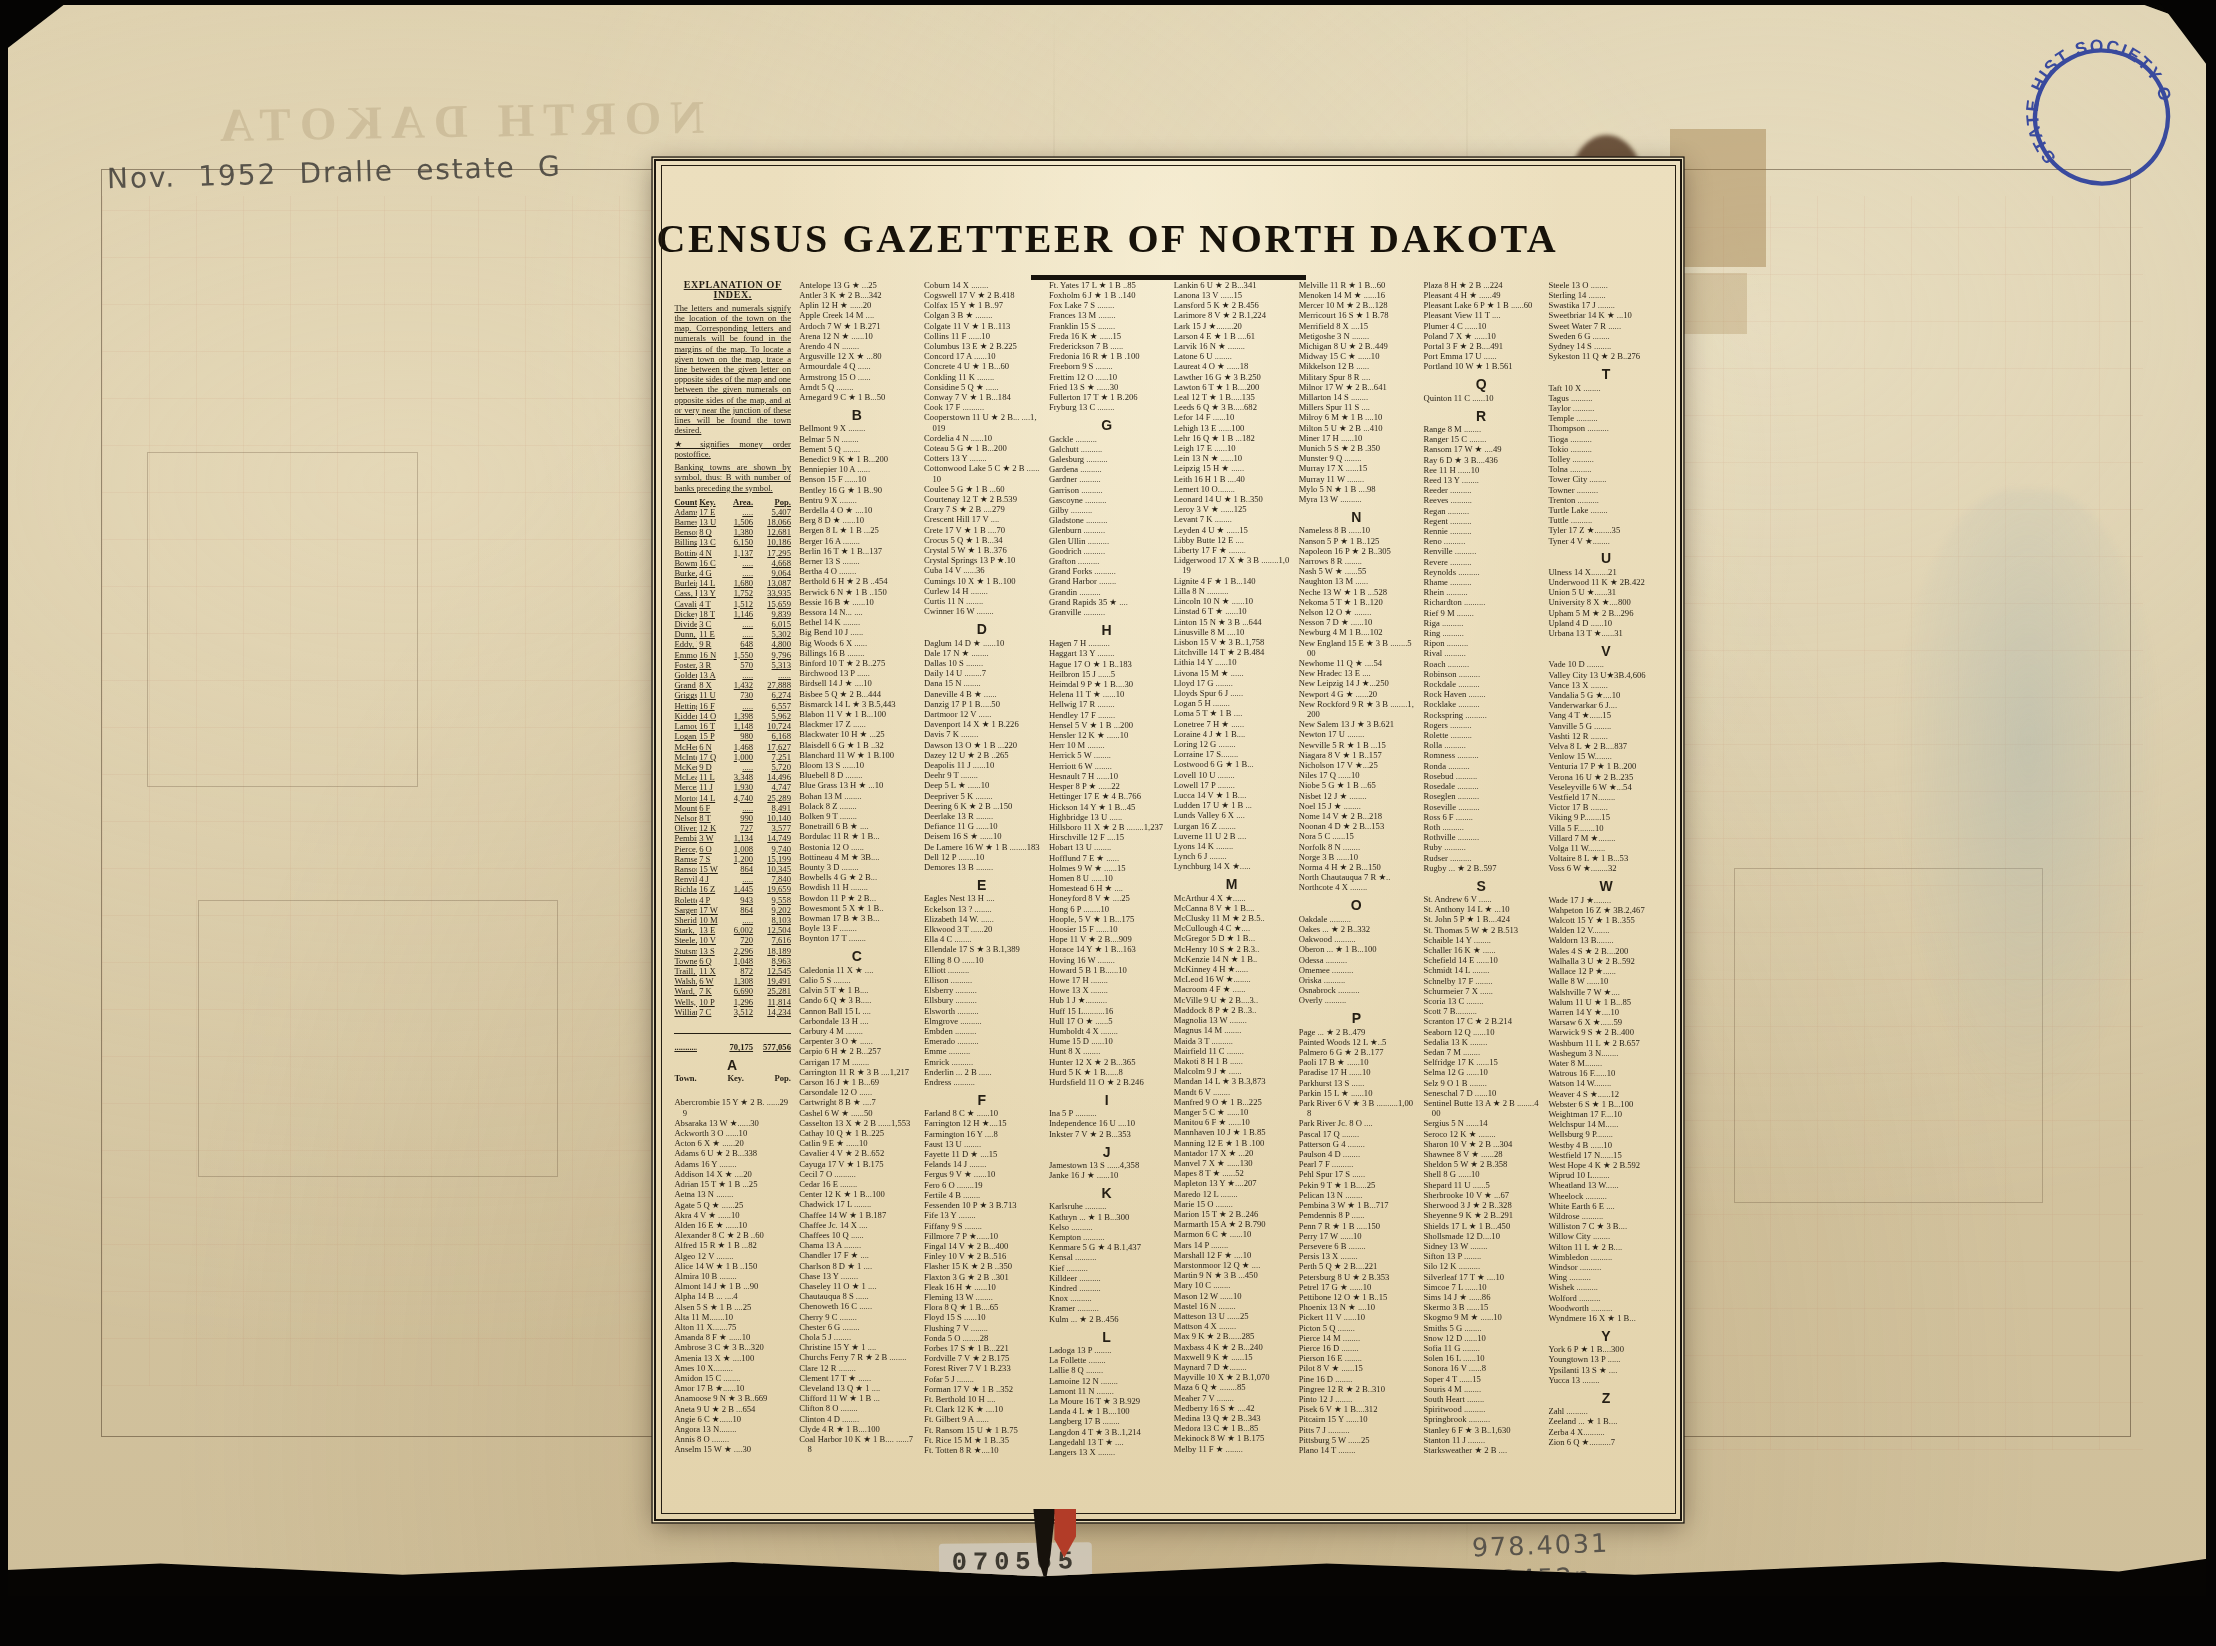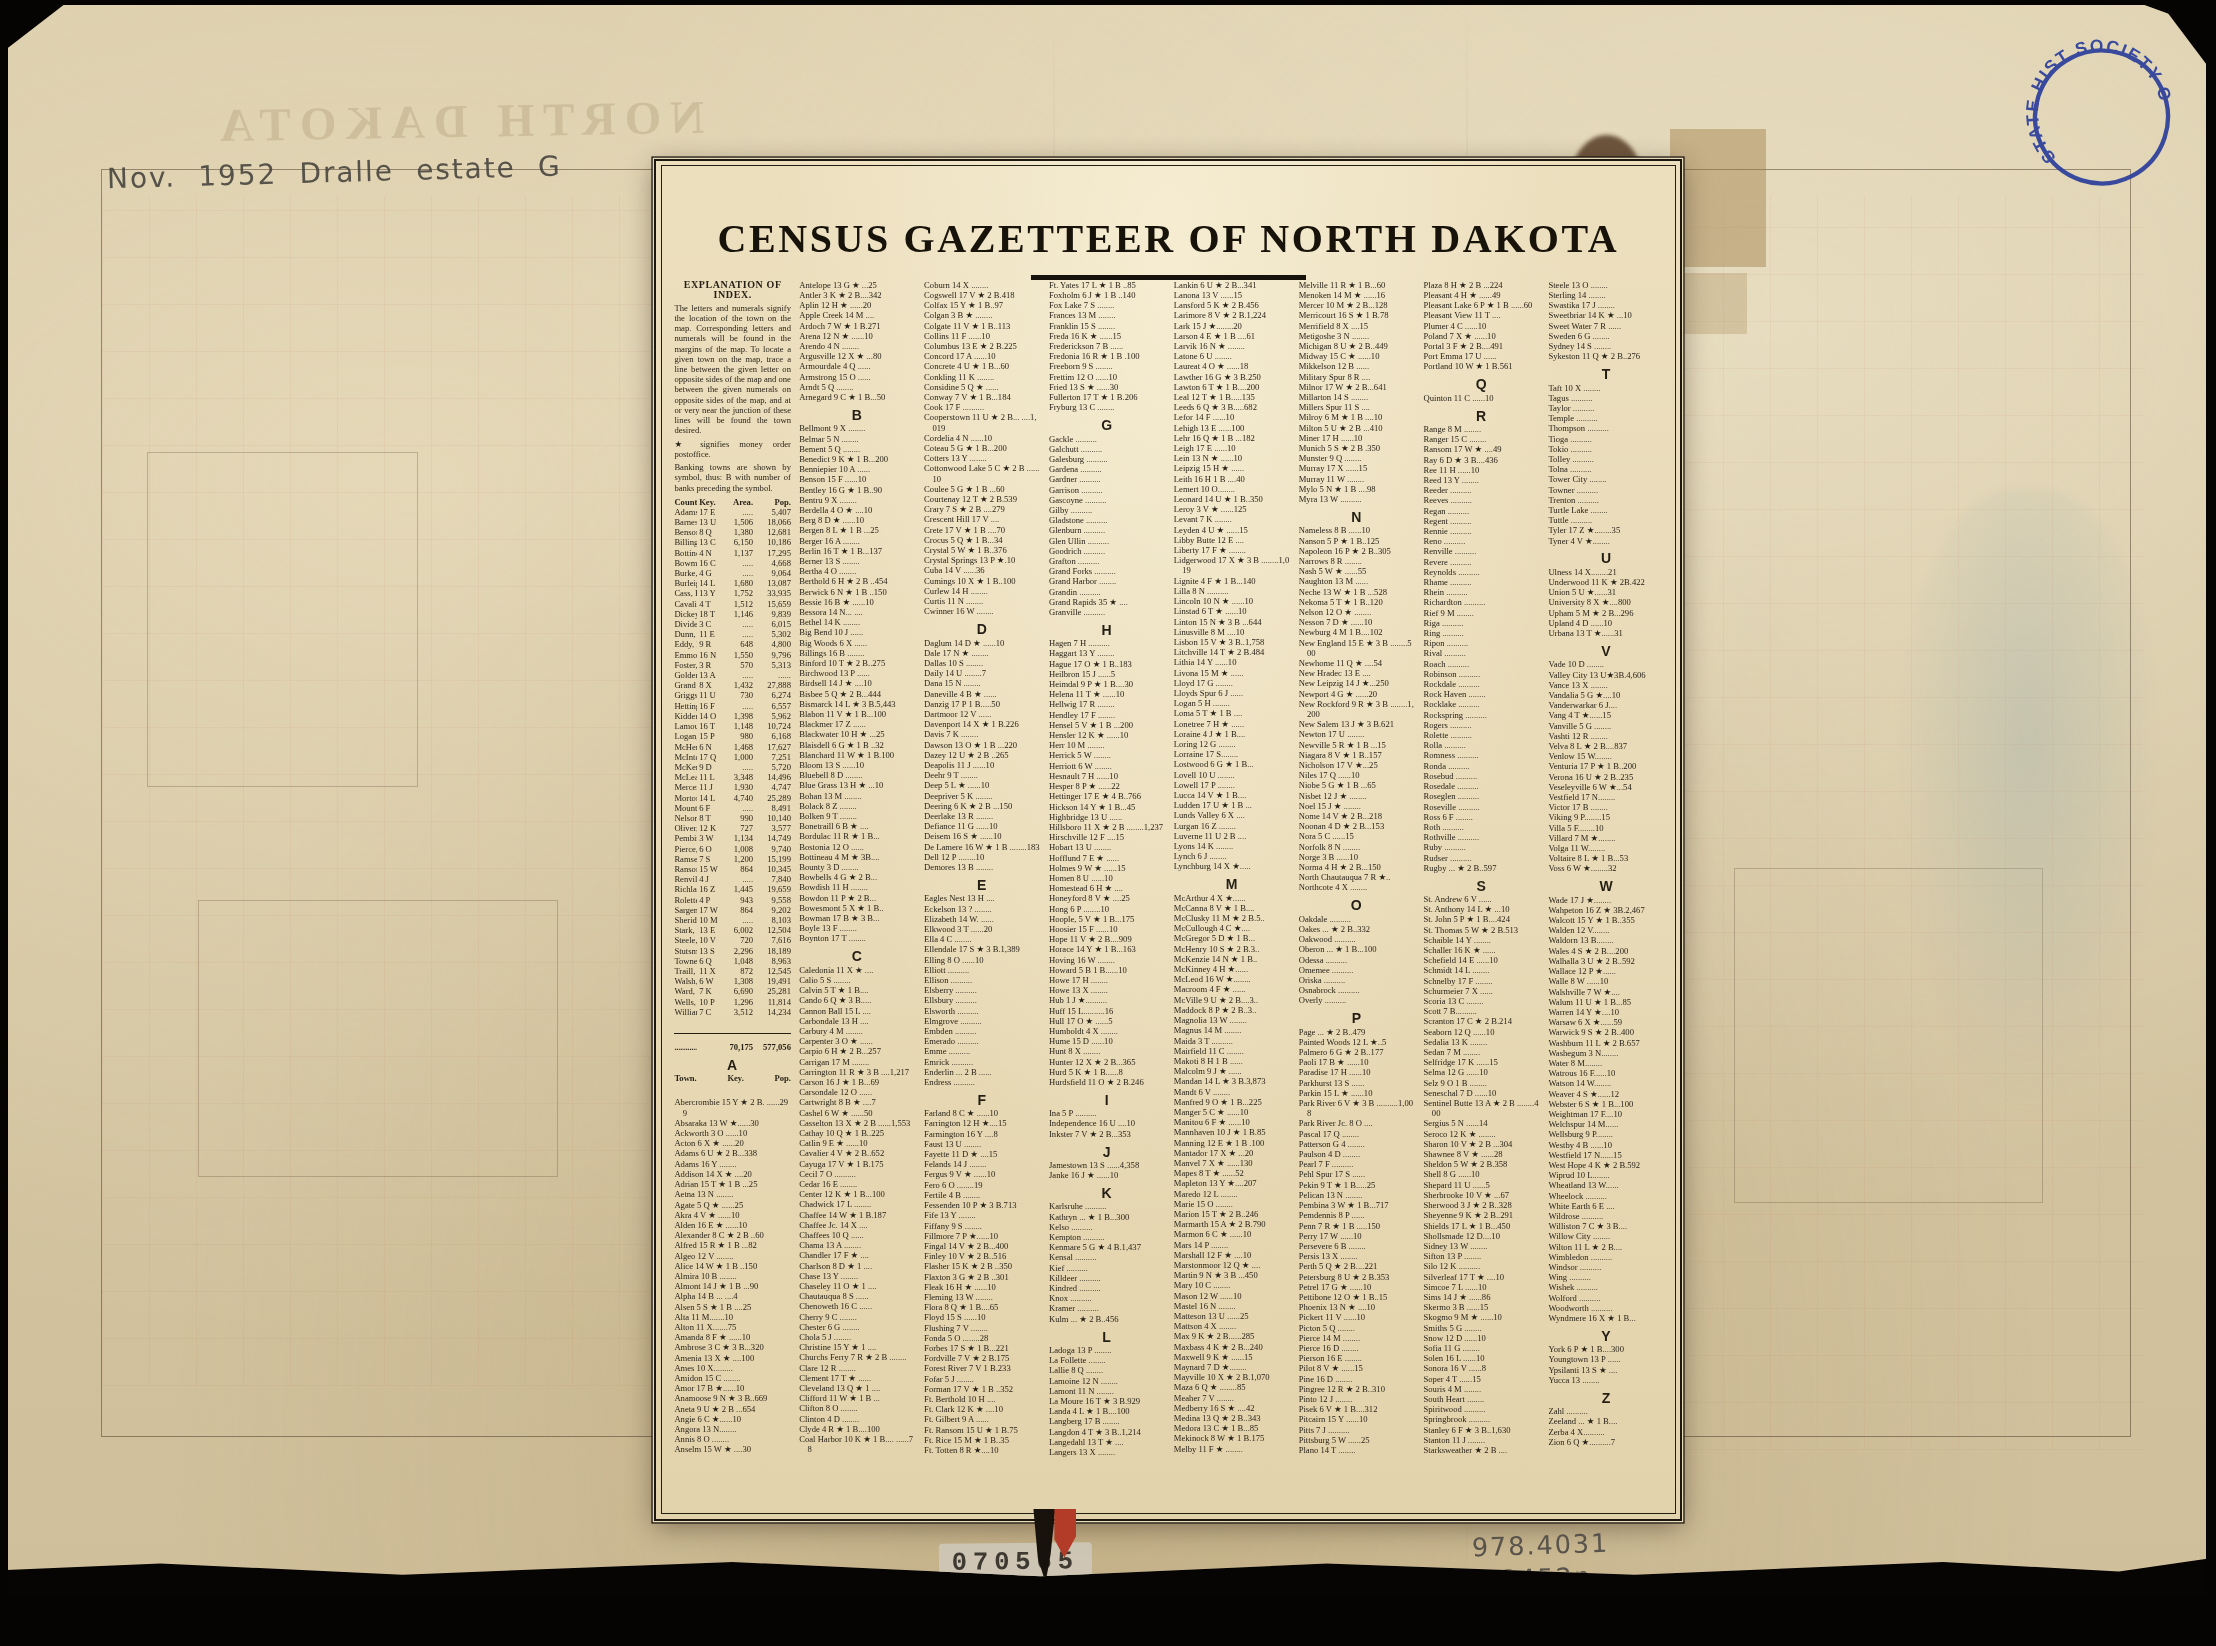--- a/index.html
+++ b/index.html
@@ -51,26 +51,26 @@
   .tear-red{position:absolute;left:1048px;top:1505px;width:22px;height:49px;background:#b23c28;
     clip-path:polygon(0 0,100% 0,100% 55%,45% 100%,0 62%);}
   
   .sheet{position:absolute;left:648px;top:155px;width:1024px;height:1358px;
     background:
       radial-gradient(ellipse at 50% 8%,rgba(255,250,230,.5),rgba(0,0,0,0) 55%),
       linear-gradient(180deg,#ecdfbe 0%,#e8dab6 55%,#e3d3ac 100%);
     border:2.6px solid #1c1710;box-shadow:0 0 0 1.3px #e8dab6,0 0 0 2.6px #1c1710, 0 6.4px 25.6px rgba(40,25,10,.45);}
   .sheet::before{content:"";position:absolute;left:4.5px;top:4.5px;right:4.5px;bottom:4.5px;
     border:1.3px solid #241d12;pointer-events:none;}
-  .page-title{margin:54px 0 4px;text-align:center;font-size:40px;font-weight:bold;
+  .page-title{margin:54px 0 4px;text-align:left;font-size:40px;font-weight:bold;
     letter-spacing:2.6px;color:#17120a;font-family:"Liberation Serif",serif;}
   .title-rule{width:275px;height:5.1px;background:#17130c;margin:12.8px auto 0;}
   .cols{position:absolute;left:18px;right:15.4px;top:119px;bottom:9px;
     column-count:8;column-gap:8.3px;overflow:hidden;font-size:8.6px;line-height:10.2px;}
-  .expl{break-inside:avoid;}
+  .expl{break-inside:avoid;text-decoration:underline;}
   .expl-h{font-weight:bold;text-align:center;font-size:10px;letter-spacing:0.6px;margin-bottom:2.6px;}
   .expl p{margin:0 0 3.2px;text-align:justify;}
   .county-table{width:100%;margin-top:3.8px;}
   .ct-head,.ct-row,.ct-tot{display:grid;grid-template-columns:1fr 23px 29px 36px;column-gap:1.9px;}
   .ct-head{font-weight:bold;}
   .ct-n{overflow:hidden;white-space:nowrap;}
   .ct-n::after{content:" ..........................................";}
   .ct-k{white-space:nowrap;}
   .ct-a,.ct-p{text-align:right;white-space:nowrap;}
   .ct-tot{margin-top:16px;border-top:0.6px solid #241e14;padding-top:8px;font-weight:bold;}

